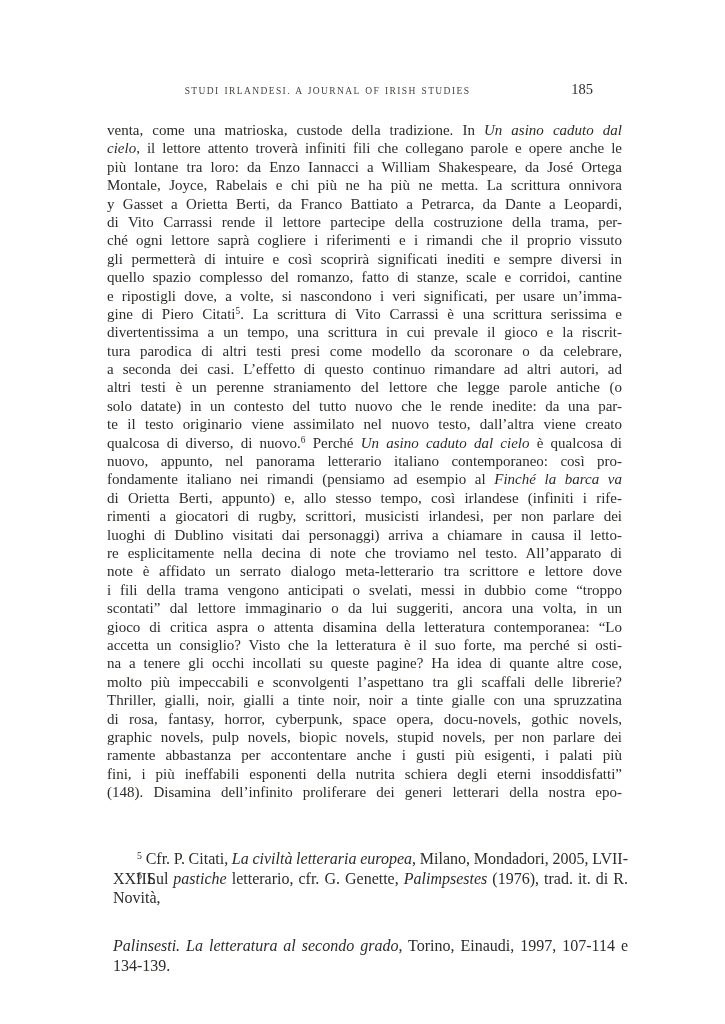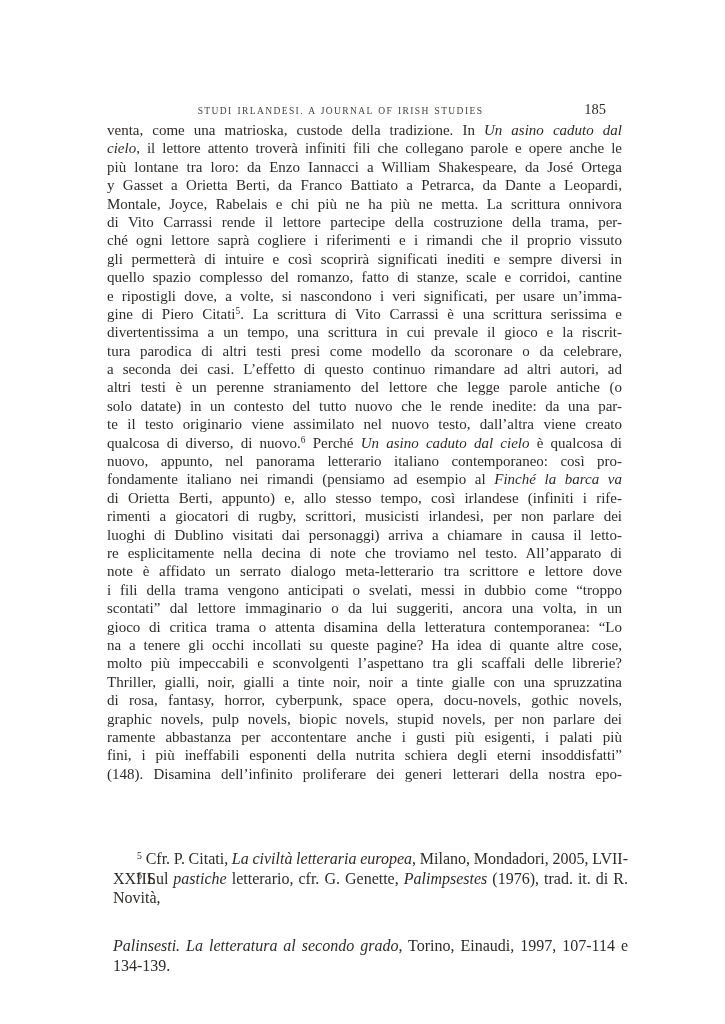--- a/index.html
+++ b/index.html
@@ -9,25 +9,24 @@
     height: 1024px;
     margin: 0 auto;
     background: var(--bg, #ffffff);
     font-family: "Liberation Serif", "DejaVu Serif", serif;
     color: var(--ink, #2e2c29);
     overflow: hidden;
   }
   
   .header {
     position: absolute;
-    left: 107px;
+    left: 94px;
     top: 83px;
     width: 515px;
     height: 16px;
-    margin-top: 20px;
   }
   .running-title {
     position: absolute;
     left: 0; right: 0; top: 3px;
     text-align: center;
     transform: translateX(-24px);
     font-size: 9.5px;
     letter-spacing: 1.4px;
     word-spacing: 1px;
     color: var(--header-ink, #47433e);
@@ -80,22 +79,22 @@
 <div class="page" style="--bg: #ffffff; --ink: #2e2c29; --header-ink: #47433e;">
   <div class="header">
     <div class="running-title">STUDI IRLANDESI. A JOURNAL OF IRISH STUDIES</div>
     <div class="folio">185</div>
   </div>
 
   <div class="body-text">
       <div class="line"><span>venta, come una matrioska, custode della tradizione. In </span><i>Un asino caduto dal</i></div>
       <div class="line"><i>cielo</i><span>, il lettore attento troverà infiniti fili che collegano parole e opere anche le</span></div>
       <div class="line"><span>più lontane tra loro: da Enzo Iannacci a William Shakespeare, da José Ortega</span></div>
+      <div class="line"><span>Montale, Joyce, Rabelais e chi più ne ha più ne metta. La scrittura onnivora</span></div>
       <div class="line"><span>y Gasset a Orietta Berti, da Franco Battiato a Petrarca, da Dante a Leopardi,</span></div>
-      <div class="line"><span>Montale, Joyce, Rabelais e chi più ne ha più ne metta. La scrittura onnivora</span></div>
       <div class="line"><span>di Vito Carrassi rende il lettore partecipe della costruzione della trama, per-</span></div>
       <div class="line"><span>ché ogni lettore saprà cogliere i riferimenti e i rimandi che il proprio vissuto</span></div>
       <div class="line"><span>gli permetterà di intuire e così scoprirà significati inediti e sempre diversi in</span></div>
       <div class="line"><span>quello spazio complesso del romanzo, fatto di stanze, scale e corridoi, cantine</span></div>
       <div class="line"><span>e ripostigli dove, a volte, si nascondono i veri significati, per usare un’imma-</span></div>
       <div class="line"><span>gine di Piero Citati</span><sup>5</sup><span>. La scrittura di Vito Carrassi è una scrittura serissima e</span></div>
       <div class="line"><span>divertentissima a un tempo, una scrittura in cui prevale il gioco e la riscrit-</span></div>
       <div class="line"><span>tura parodica di altri testi presi come modello da scoronare o da celebrare,</span></div>
       <div class="line"><span>a seconda dei casi. L’effetto di questo continuo rimandare ad altri autori, ad</span></div>
       <div class="line"><span>altri testi è un perenne straniamento del lettore che legge parole antiche (o</span></div>
@@ -104,21 +103,22 @@
       <div class="line"><span>qualcosa di diverso, di nuovo.</span><sup>6</sup><span> Perché </span><i>Un asino caduto dal cielo</i><span> è qualcosa di</span></div>
       <div class="line"><span>nuovo, appunto, nel panorama letterario italiano contemporaneo: così pro-</span></div>
       <div class="line"><span>fondamente italiano nei rimandi (pensiamo ad esempio al </span><i>Finché la barca va</i></div>
       <div class="line"><span>di Orietta Berti, appunto) e, allo stesso tempo, così irlandese (infiniti i rife-</span></div>
       <div class="line"><span>rimenti a giocatori di rugby, scrittori, musicisti irlandesi, per non parlare dei</span></div>
       <div class="line"><span>luoghi di Dublino visitati dai personaggi) arriva a chiamare in causa il letto-</span></div>
       <div class="line"><span>re esplicitamente nella decina di note che troviamo nel testo. All’apparato di</span></div>
       <div class="line"><span>note è affidato un serrato dialogo meta-letterario tra scrittore e lettore dove</span></div>
       <div class="line"><span>i fili della trama vengono anticipati o svelati, messi in dubbio come “troppo</span></div>
       <div class="line"><span>scontati” dal lettore immaginario o da lui suggeriti, ancora una volta, in un</span></div>
-      <div class="line"><span>gioco di critica trama o attenta disamina della letteratura contemporanea: “Lo</span></div>
+      <div class="line"><span>gioco di critica aspra o attenta disamina della letteratura contemporanea: “Lo</span></div>
+      <div class="line"><span>accetta un consiglio? Visto che la letteratura è il suo forte, ma perché si osti-</span></div>
       <div class="line"><span>na a tenere gli occhi incollati su queste pagine? Ha idea di quante altre cose,</span></div>
       <div class="line"><span>molto più impeccabili e sconvolgenti l’aspettano tra gli scaffali delle librerie?</span></div>
       <div class="line"><span>Thriller, gialli, noir, gialli a tinte noir, noir a tinte gialle con una spruzzatina</span></div>
       <div class="line"><span>di rosa, fantasy, horror, cyberpunk, space opera, docu-novels, gothic novels,</span></div>
       <div class="line"><span>graphic novels, pulp novels, biopic novels, stupid novels, per non parlare dei</span></div>
       <div class="line"><span>ramente abbastanza per accontentare anche i gusti più esigenti, i palati più</span></div>
       <div class="line"><span>fini, i più ineffabili esponenti della nutrita schiera degli eterni insoddisfatti”</span></div>
       <div class="line"><span>(148). Disamina dell’infinito proliferare dei generi letterari della nostra epo-</span></div>
     </div>
 

